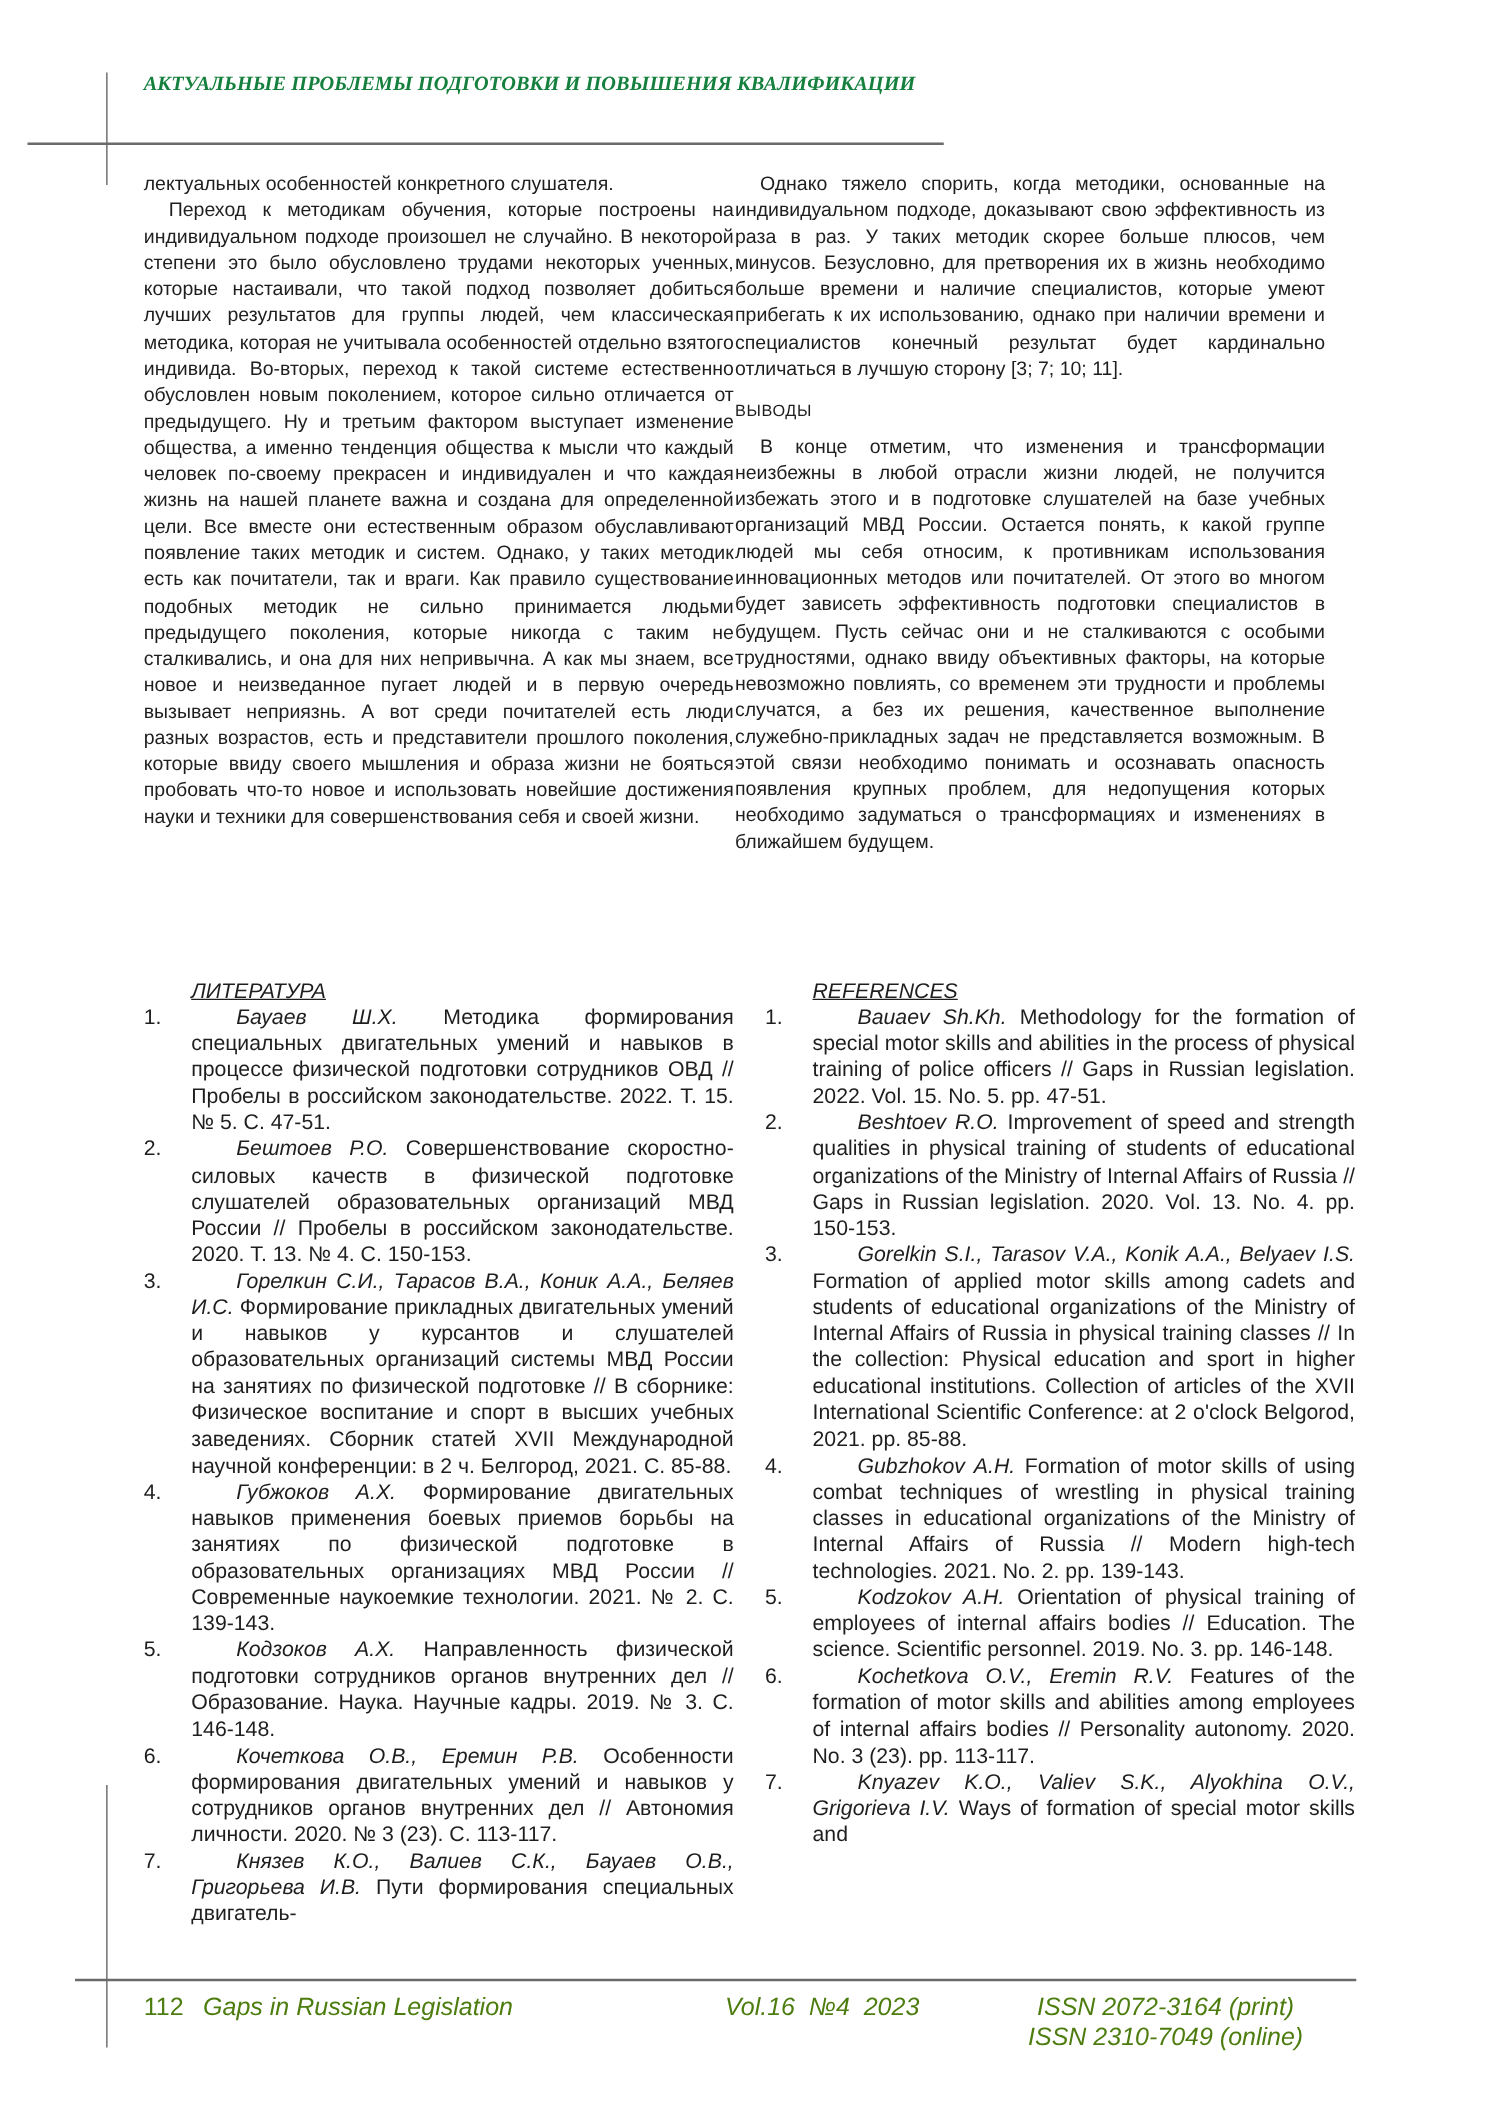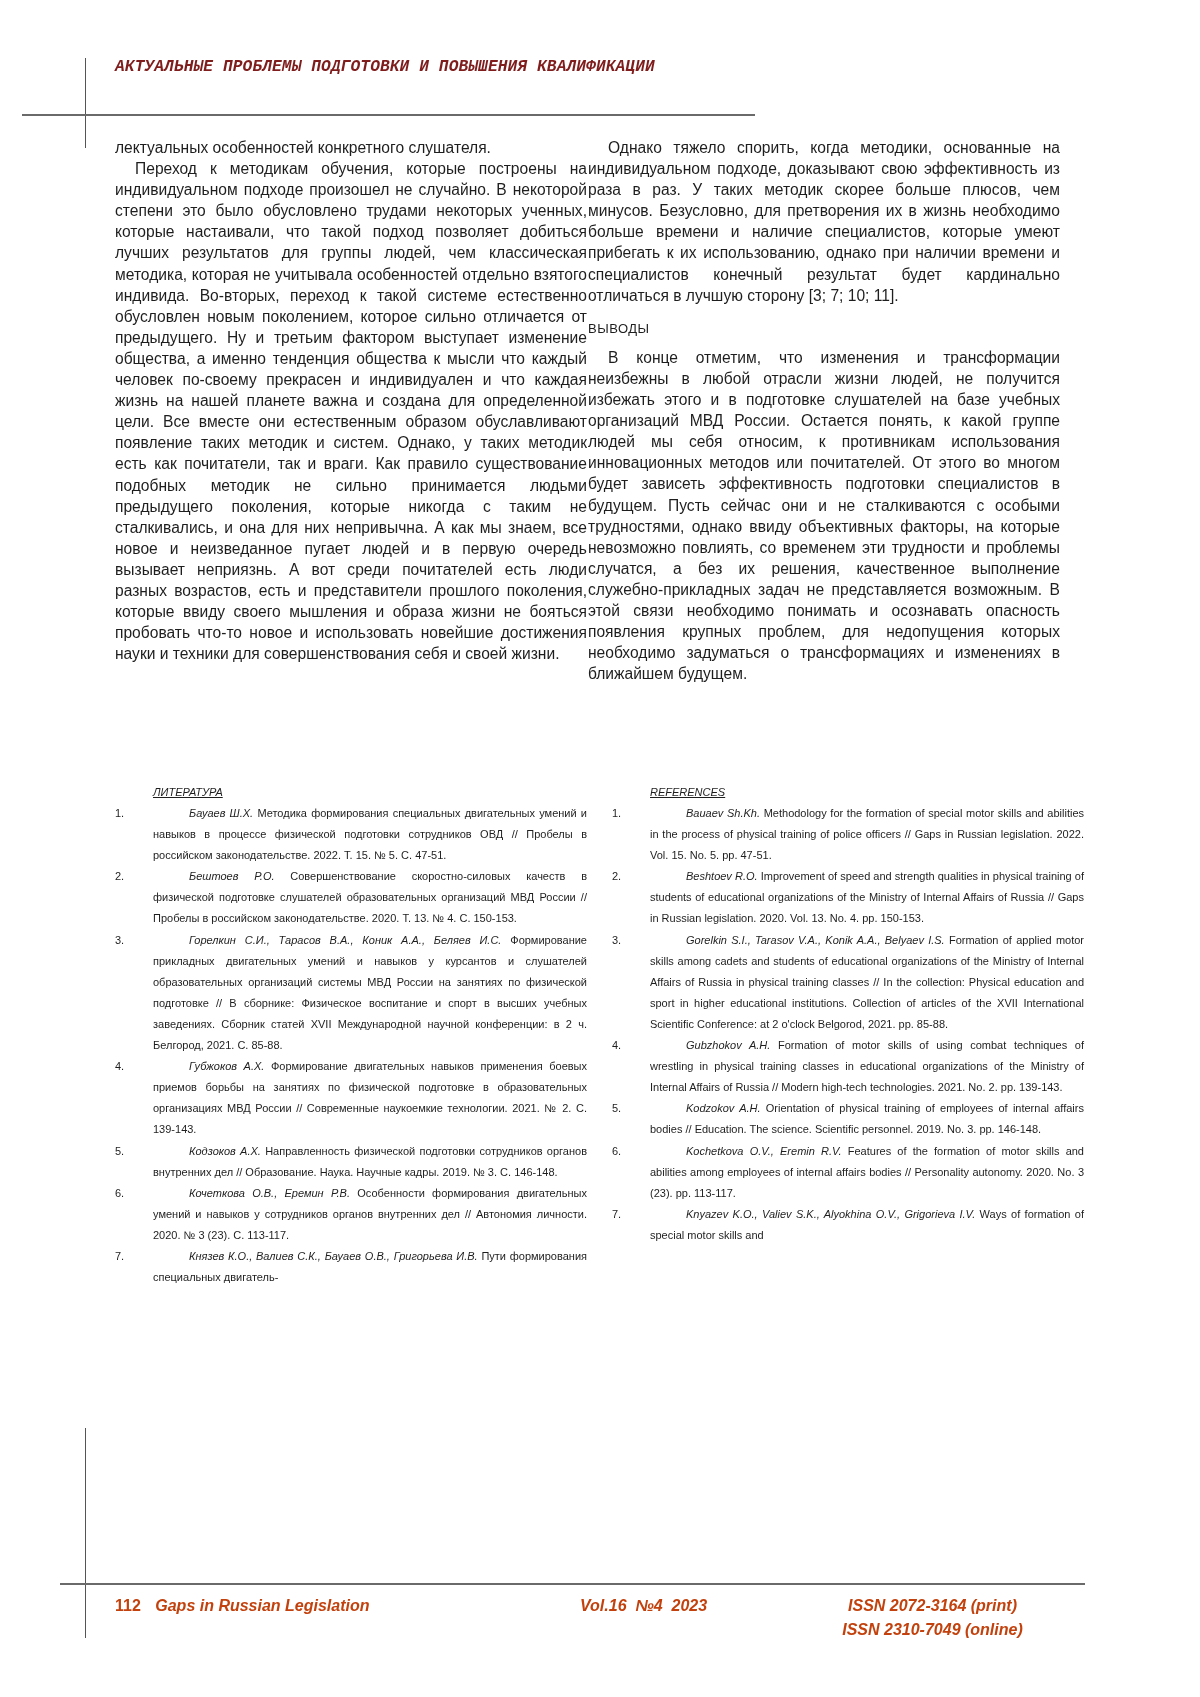--- a/index.html
+++ b/index.html
@@ -1,38 +1,38 @@
 <!DOCTYPE html>
 <html><head>
 <meta charset="utf-8">
 <style>
   html, body { margin: 0; padding: 0; background: #ffffff; }
   body { width: 1200px; height: 1697px; position: relative; overflow: hidden; color: #1e1e1e;
          font-family: "Liberation Sans", "DejaVu Sans", sans-serif; }
   .vline { position: absolute; left: 85px; width: 1px; background: #555; }
   .hline { position: absolute; height: 2px; background: #6a6a6a; }
   .header-title { position: absolute; left: 115px; top: 55px; width: 700px;
-     font-family: Liberation Mono, monospace; font-weight: bold; font-style: italic;
-     font-size: 16.2px; line-height: 24px; letter-spacing: 0.1px; color: #7f1d1d; }
+     font-family: Liberation Serif, serif; font-weight: bold; font-style: italic;
+     font-size: 16.2px; line-height: 24px; letter-spacing: 0.1px; color: #15803d; }
   .col { position: absolute; width: 472px; font-size: 15.6px; line-height: 21.1px; text-align: justify;
          hyphens: manual; }
   .col p { margin: 0; }
   .col p.indent { text-indent: 20px; }
   .col-left { left: 115px; top: 137px; }
   .col-right { left: 588px; top: 137px; }
   .section-heading { font-size: 13px; letter-spacing: 0.5px; margin: 12px 0 8px 0; text-align: left; }
-  .refs { position: absolute; width: 472px; font-size: 11px; line-height: 21.1px; }
+  .refs { position: absolute; width: 472px; font-size: 17px; line-height: 21.1px; }
   .refs-left { left: 115px; top: 782px; }
   .refs-right { left: 612px; top: 782px; }
   .refs-heading { font-style: italic; text-decoration: underline; margin-left: 38px; line-height: 21px; }
   .ref { display: flex; align-items: flex-start; }
   .ref-num { width: 38px; flex: none; }
   .ref-body { flex: 1; text-align: justify; }
   .ref-author { font-style: italic; margin-left: 36px; }
-  .footer { position: absolute; top: 1594px; font-style: italic; font-size: 16px; line-height: 24px; color: #c2410c; font-weight: bold; }
+  .footer { position: absolute; top: 1594px; font-style: italic; font-size: 20px; line-height: 24px; color: #4d7c0f; }
   .footer-left { left: 115px; }
   .footer-page { font-style: normal; margin-right: 10px; }
   .footer-center { left: 580px; }
   .footer-right { left: 780px; width: 305px; text-align: center; }
 </style>
 </head>
 <body>
 
 <div class="vline" style="top:58px;height:90px;"></div>
 <div class="hline" style="left:22px;width:733px;top:114px;"></div>

